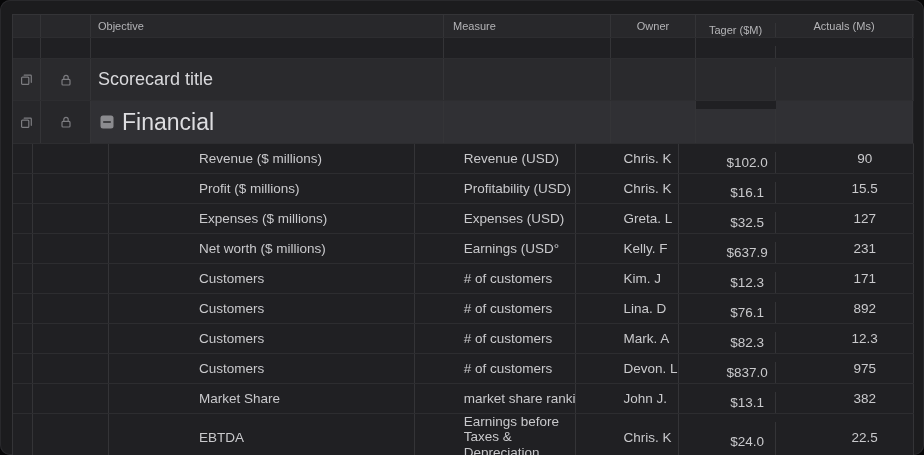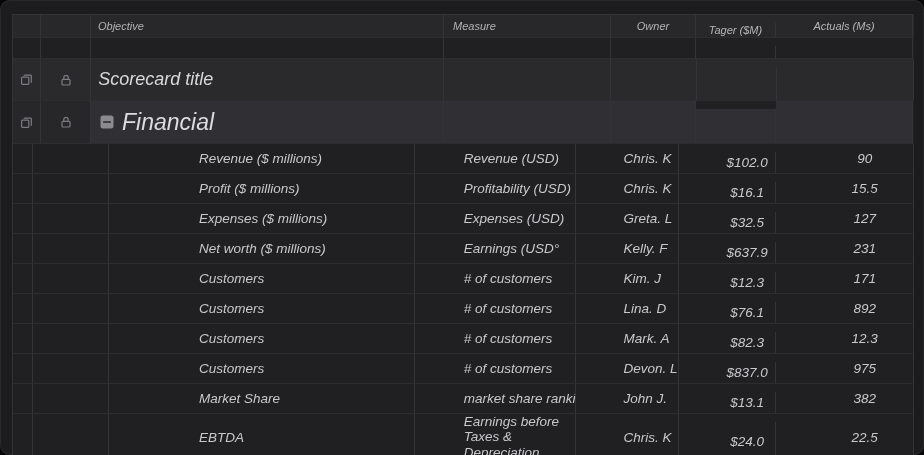--- a/index.html
+++ b/index.html
@@ -4,21 +4,20 @@
 <style>
   html,body{margin:0;padding:0;background:#070708;}
   .app{
     position:relative;
     width:924px;height:455px;
     background:#1c1c1e;
     border-radius:10px;
     overflow:hidden;
     box-shadow:inset 0 0 0 1px #29292c;
     font-family:"Liberation Sans","DejaVu Sans",sans-serif;
-    font-style:italic;
   }
   .table{
     position:absolute;left:12px;top:14px;width:901px;
     border-top:1px solid #343437;
     border-left:1px solid #343437;
   }
   .row{display:flex;background:#202023;border-bottom:1px solid #2d2d30;}
   .cell{
     box-sizing:border-box;
     border-right:1px solid #343437;
@@ -33,21 +32,21 @@
   .c5{width:85px;padding-left:7px;}
   .c6{width:80px;justify-content:center;margin-top:8px;}
   .c7{width:137px;justify-content:center;}
 
   .r-header{height:22px;background:#28282b;}
   .r-header .cell{font-size:11px;color:#b4b4b7;}
   .r-header .c5,.r-header .c6,.r-header .c7{justify-content:center;padding-left:0;text-align:center;}
 
   .r-empty{height:20px;}
 
-  .r-title{height:41px;background:#2a2a2d;justify-content:space-between;}
+  .r-title{height:41px;background:#2a2a2d;}
   .r-title .c3{font-size:18px;color:#d9d9dc;}
 
   .r-group{height:42px;}
   .r-group .cell{background:#303034;}
   .r-group .c1,.r-group .c2{background:#27272a;}
   .r-group .c3{font-size:23px;color:#dddde0;padding-left:9px;}
   .r-group .c3 .icon{margin-right:8px;}
 
   .r-data{height:29px;gap:40px;}
   .r-data .c3{padding-left:50px;}

